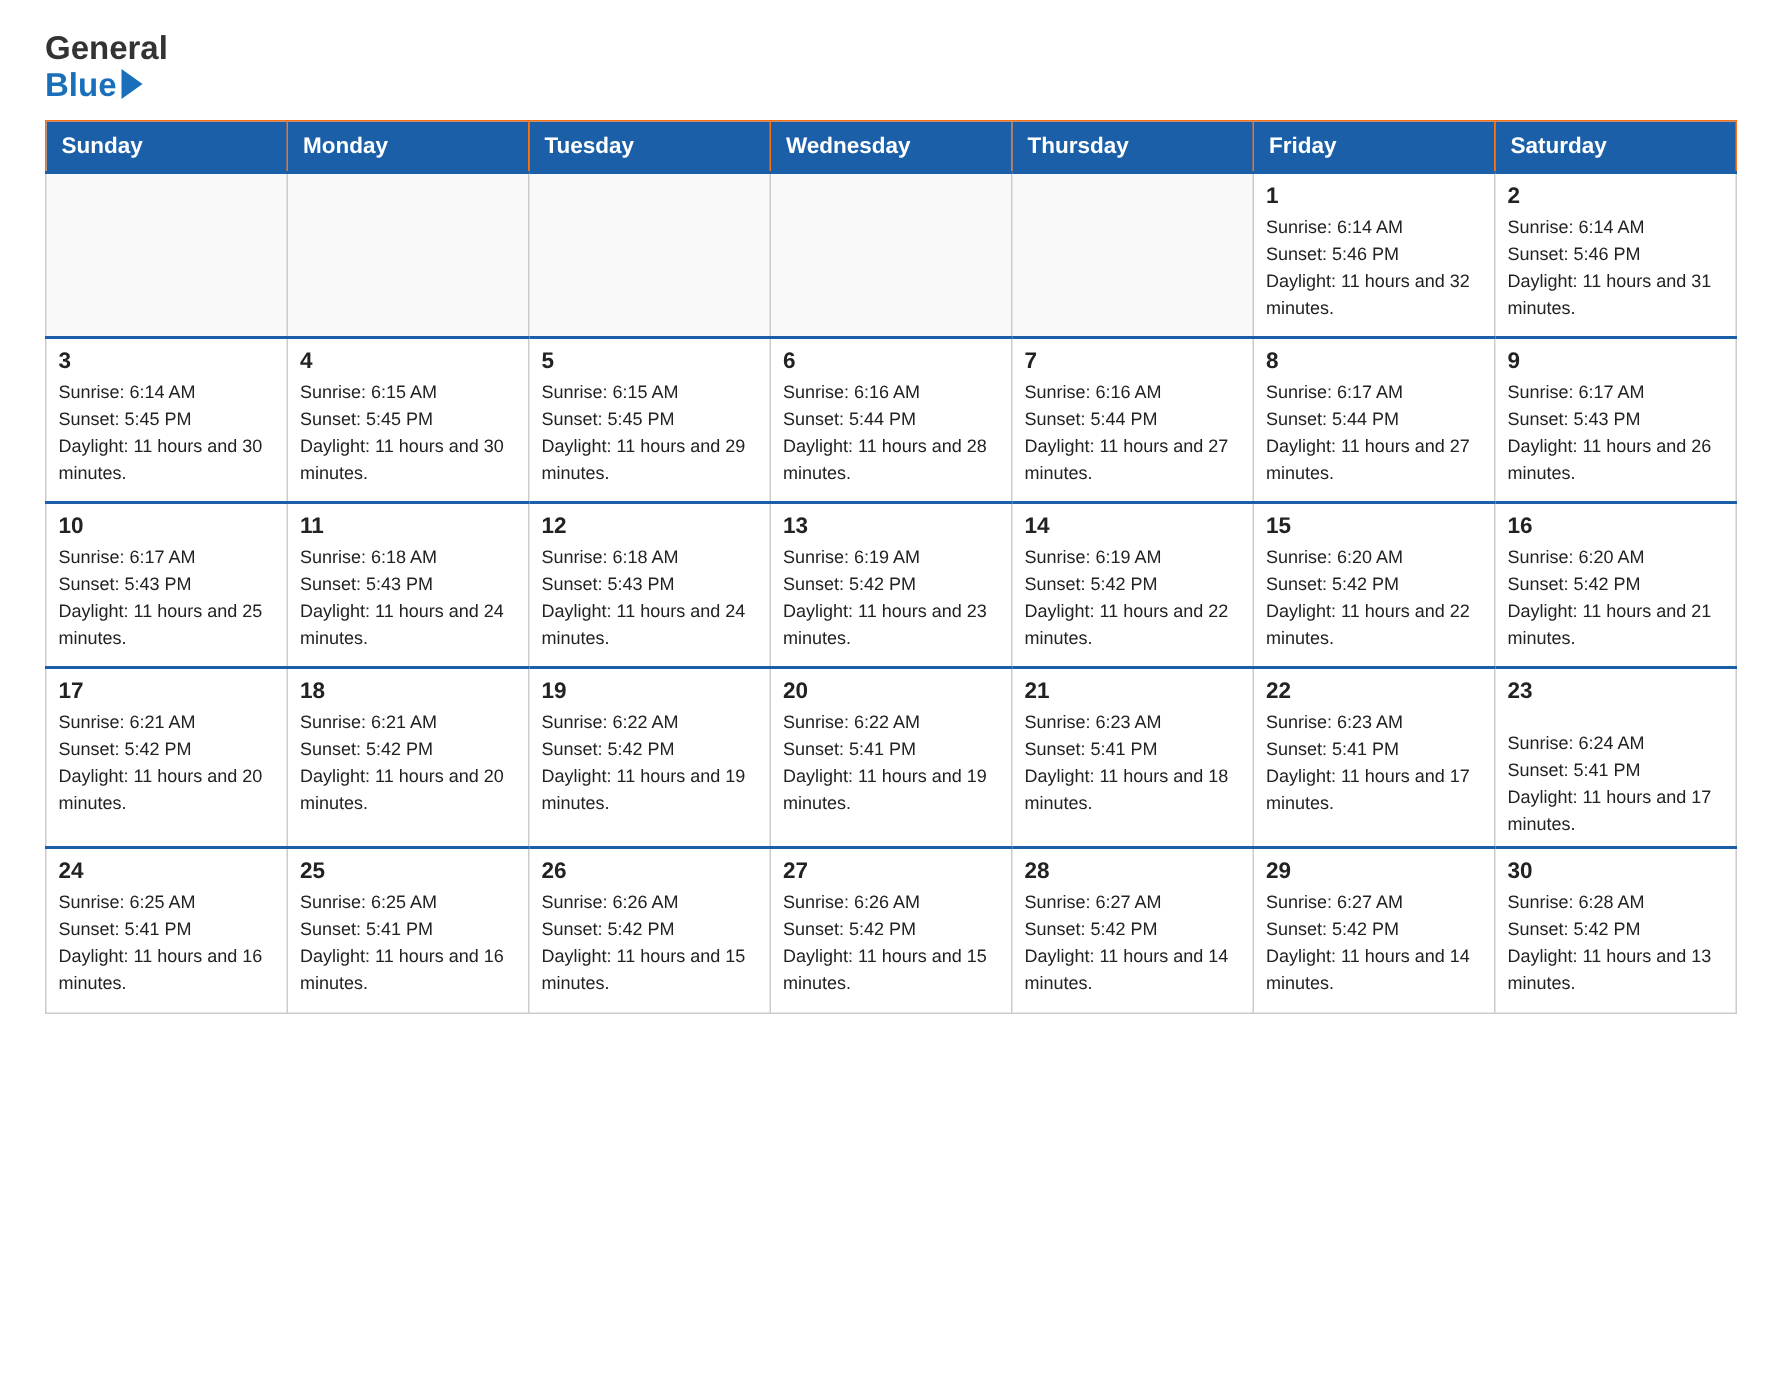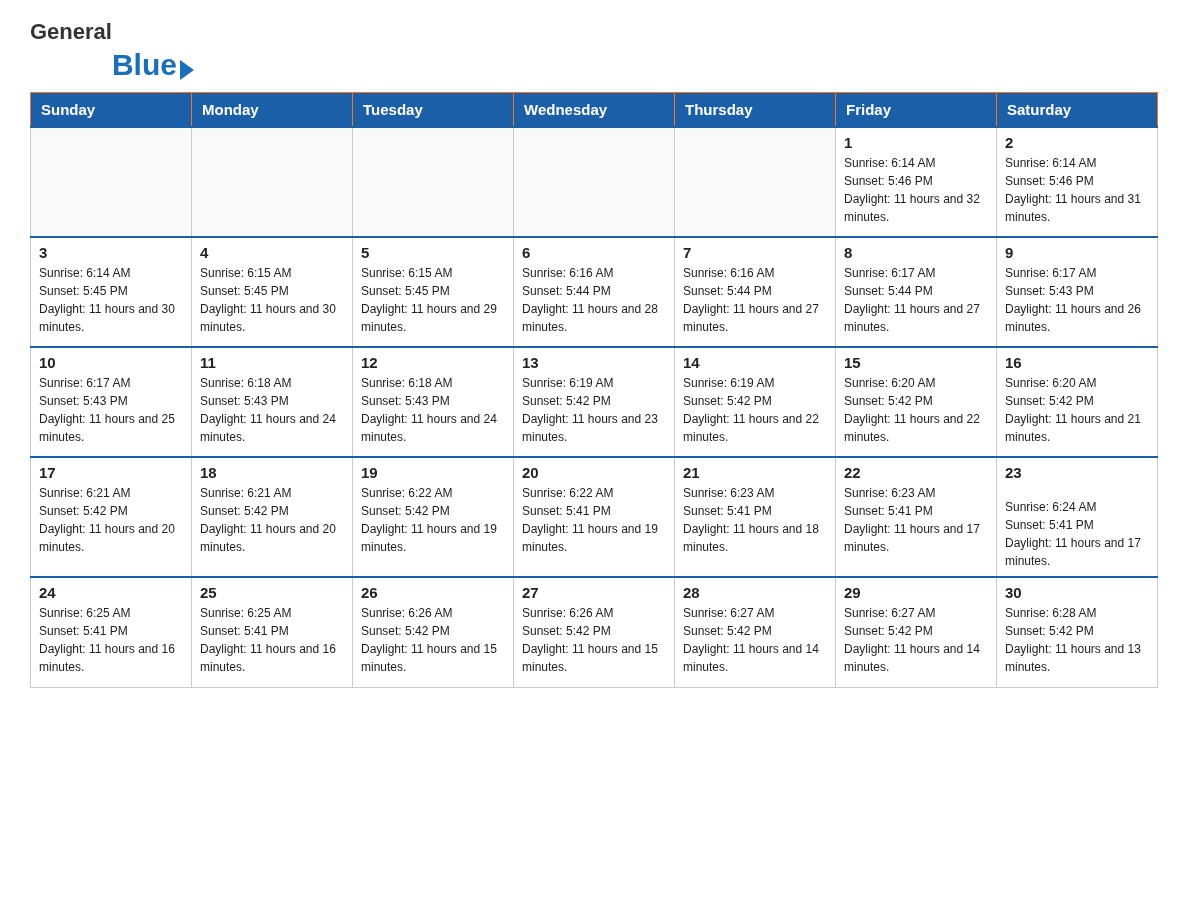--- a/index.html
+++ b/index.html
@@ -12,36 +12,35 @@
       min-height: 918px;
     }
     .header-area {
       display: flex;
       justify-content: space-between;
       align-items: flex-start;
       margin-bottom: 10px;
     }
     .logo {
       display: flex;
-      flex-direction: row;
+      flex-direction: column;
       align-items: flex-start;
     }
     .logo-general {
       font-size: 22px;
       font-weight: bold;
       color: #333;
       line-height: 1.1;
     }
     .logo-blue {
-      font-size: 30px;
+      font-size: 22px;
       font-weight: bold;
       color: #1a6fba;
       display: flex;
-      align-items: flex-end;
-      margin-top: 28px;
+      align-items: center;
     }
     .logo-arrow {
       display: inline-block;
       width: 0;
       height: 0;
       border-top: 10px solid transparent;
       border-bottom: 10px solid transparent;
       border-left: 14px solid #1a6fba;
       margin-left: 3px;
       margin-bottom: 2px;

